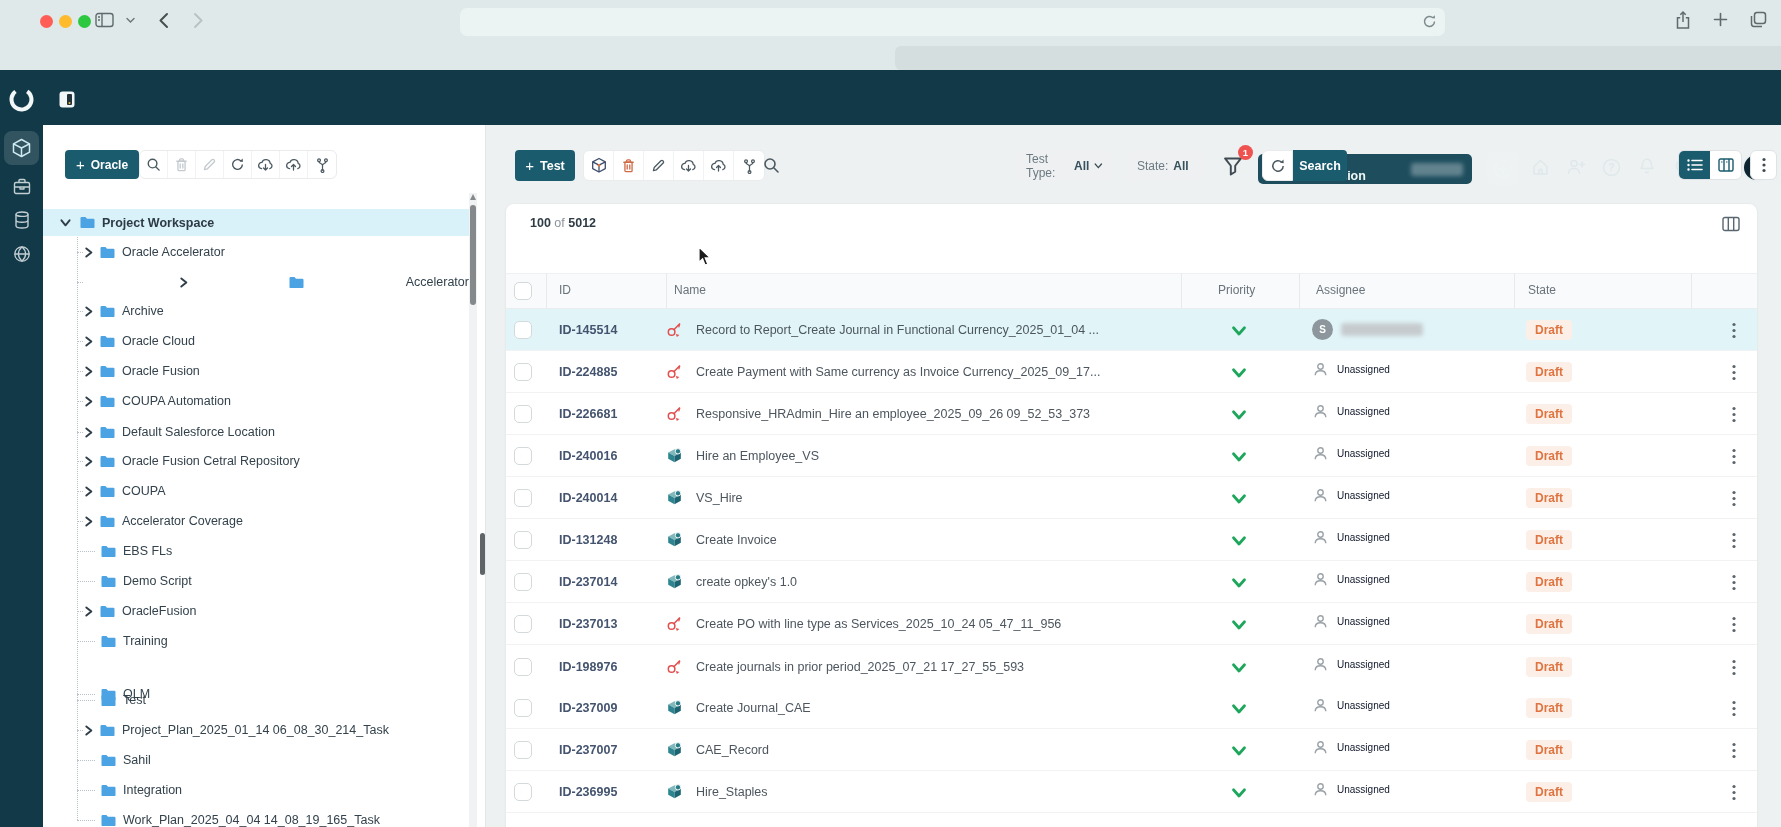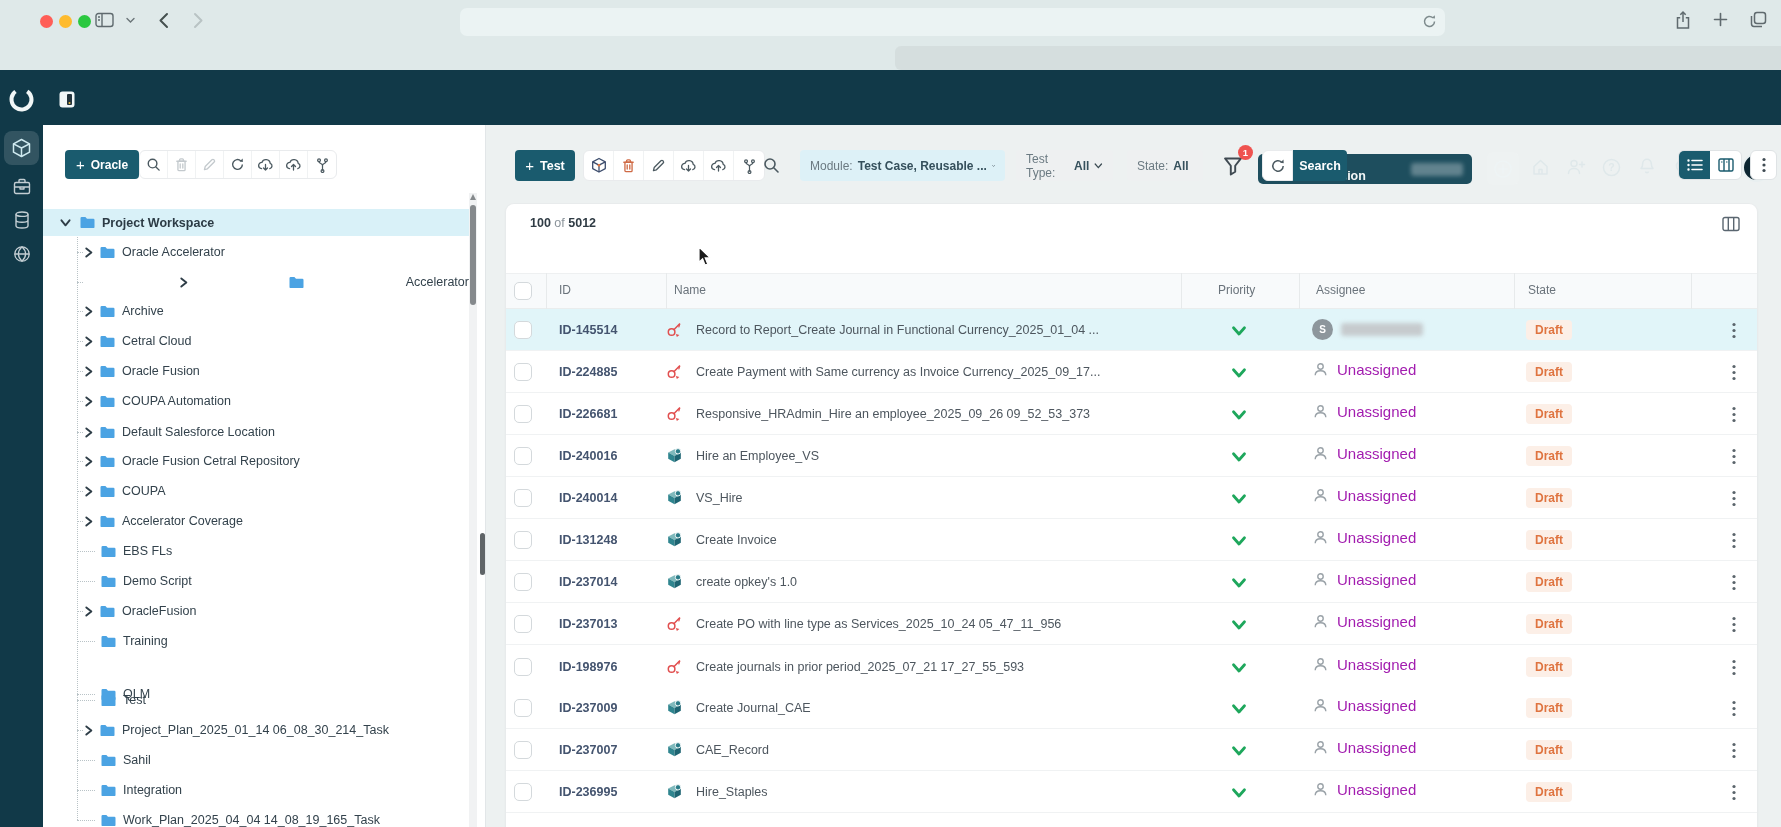--- a/index.html
+++ b/index.html
@@ -87,21 +87,21 @@
   .hlabel { top:79px; font-size:12px; color:#6a737b; }
   .checkbox { width:18px; height:18px; border:1.5px solid #d4d9dc; border-radius:5px; background:#fff; }
   .row { left:0; width:1251px; height:42px; border-bottom:1px solid #f0f2f3; background:#fff; }
   .row.sel { background:#e1f5f9; }
   .row .checkbox { position:absolute; left:8px; top:12px; }
   .rid { position:absolute; left:53px; top:14px; font-size:12.5px; font-weight:bold; color:#44546f; }
   .ricon { position:absolute; left:160px; top:12px; }
   .rname { position:absolute; left:190px; top:14px; font-size:12.5px; color:#4d565e; white-space:nowrap; max-width:470px; overflow:hidden; }
   .rprio { position:absolute; left:724px; top:15px; }
   .rassign { position:absolute; left:806px; top:10px; display:flex; align-items:center; gap:8px; }
-  .rassign .uname { font-size:15px; color:#a21caf; }
+  .rassign .uname { font-size:10px; color:#0f172a; }
   .avS { width:21px; height:21px; border-radius:50%; background:#8d969c; color:#fff; font-size:10px; font-weight:bold;
          display:flex; align-items:center; justify-content:center; }
   .nameblur { width:82px; height:13px; background:#c6cbce; border-radius:3px; filter:blur(2px); }
   .rstate { position:absolute; left:1020px; top:11px; font-size:12px; font-weight:bold; color:#df7440;
             background:#fcefe7; padding:3px 9px; border-radius:4px; }
   .rkebab { position:absolute; left:1226px; top:13px; }
   #partialrow { left:0; top:609px; width:1251px; height:15px; background:#fff; }
 </style>
 </head>
 <body>
@@ -382,21 +382,21 @@
           <span style="display:flex">
             <svg width="11" height="11" viewBox="0 0 10 10" fill="none">
               <path d="M3 1.3 L7.6 5 L3 8.7" stroke="#2e3d47" stroke-width="1.7" stroke-linecap="round" stroke-linejoin="round"></path>
             </svg>
           </span>
           <span style="margin-left:6px;display:flex">
             <svg width="15" height="13" viewBox="0 0 15 13">
               <path d="M0.5 2.2 a1.2 1.2 0 0 1 1.2-1.2 h3.7 l1.6 1.7 h6.3 a1.2 1.2 0 0 1 1.2 1.2 v7 a1.2 1.2 0 0 1-1.2 1.2 H1.7 a1.2 1.2 0 0 1-1.2-1.2 Z" fill="#4ba3e3"></path>
             </svg>
           </span>
-          <span class="lbl">Cetral Cloud</span>
+          <span class="lbl">Oracle Cloud</span>
         </div>
         <div class="trow abs" style="top: 233px;">
           <span class="conn" style="margin-left:34px;width:6px"></span>
           <span style="display:flex">
             <svg width="11" height="11" viewBox="0 0 10 10" fill="none">
               <path d="M3 1.3 L7.6 5 L3 8.7" stroke="#2e3d47" stroke-width="1.7" stroke-linecap="round" stroke-linejoin="round"></path>
             </svg>
           </span>
           <span style="margin-left:6px;display:flex">
             <svg width="15" height="13" viewBox="0 0 15 13">
@@ -627,27 +627,20 @@
         </svg>
       </div>
     </div>
   <div id="tbsearch" class="abs">
     <svg width="17" height="17" viewBox="0 0 17 17" fill="none" stroke="#4b5960" stroke-width="1.6" stroke-linecap="round">
         <circle cx="7" cy="7" r="5"></circle>
         <path d="M11 11 L15 15"></path>
       </svg>
   </div>
 
-  <div id="modulepill" class="abs pill">
-    <span class="plabel">Module:</span>
-    <span class="pvalue">Test Case, Reusable ...</span>
-    <svg width="11" height="8" viewBox="0 0 11 8" fill="none">
-        <path d="M1.5 1.5 L5.5 6 L9.5 1.5" stroke="#3a4a52" stroke-width="1.6" stroke-linecap="round"></path>
-      </svg>
-  </div>
   <div id="typepill" class="abs pill">
     <span class="plabel">Test Type:</span>
     <span class="pvalue">All</span>
     <svg width="11" height="8" viewBox="0 0 11 8" fill="none">
         <path d="M1.5 1.5 L5.5 6 L9.5 1.5" stroke="#3a4a52" stroke-width="1.6" stroke-linecap="round"></path>
       </svg>
   </div>
   <div id="statepill" class="abs pill">
     <span class="plabel">State:</span>
     <span class="pvalue">All</span>

